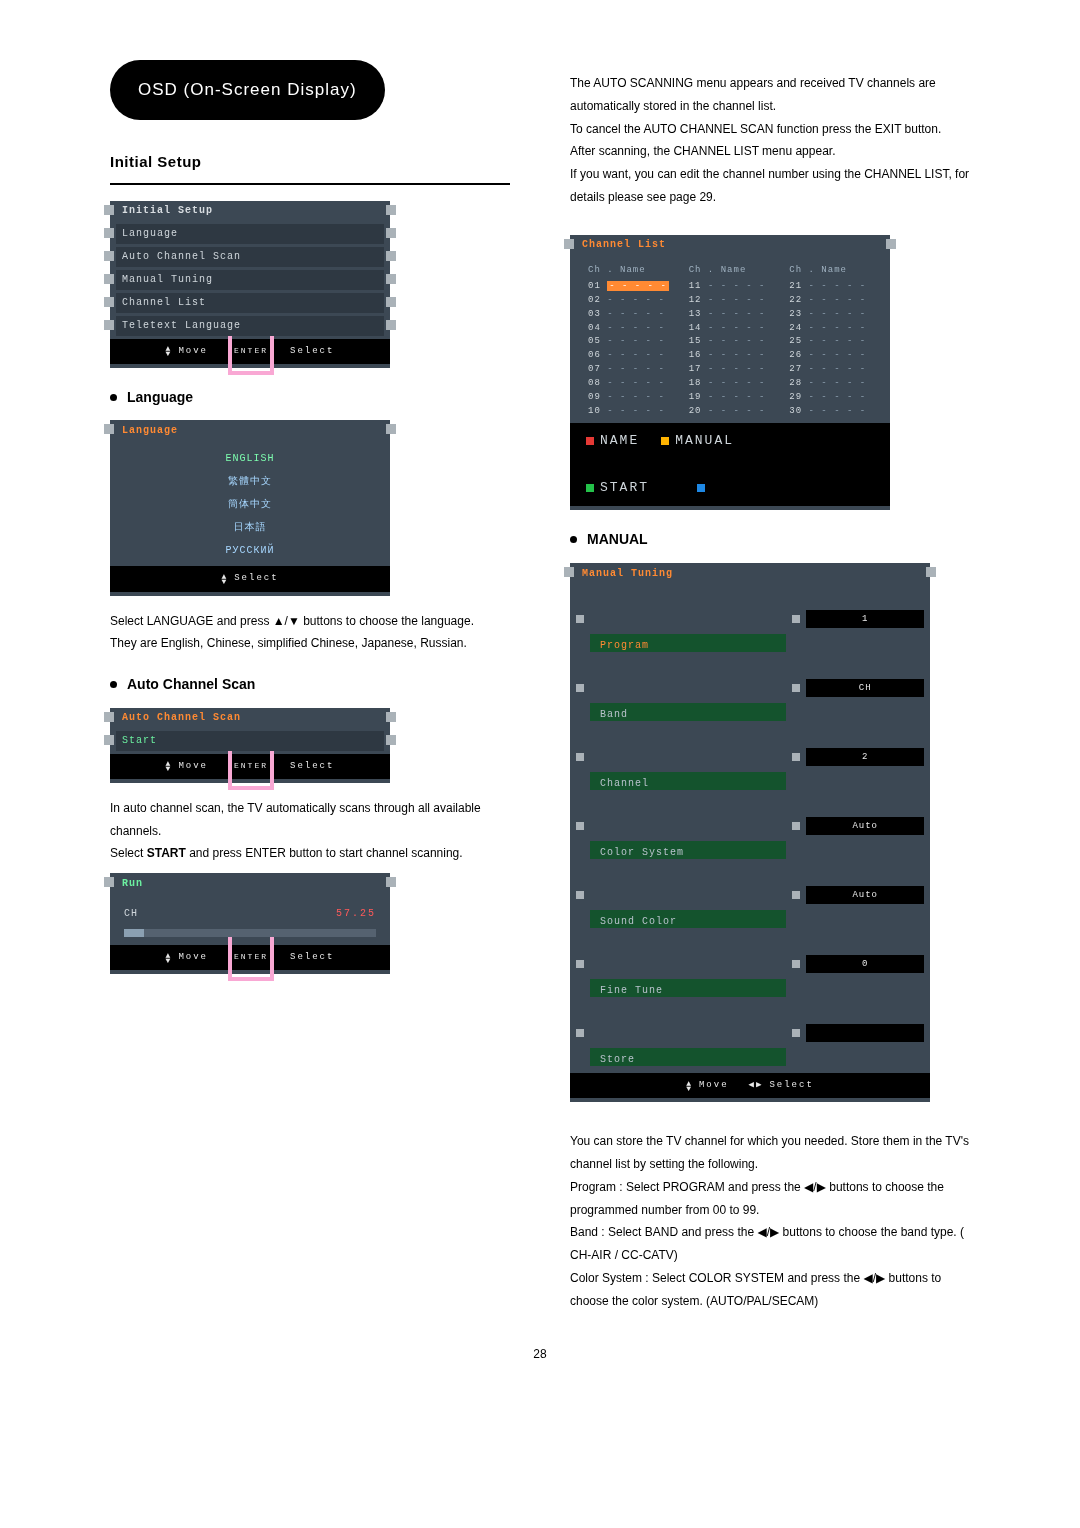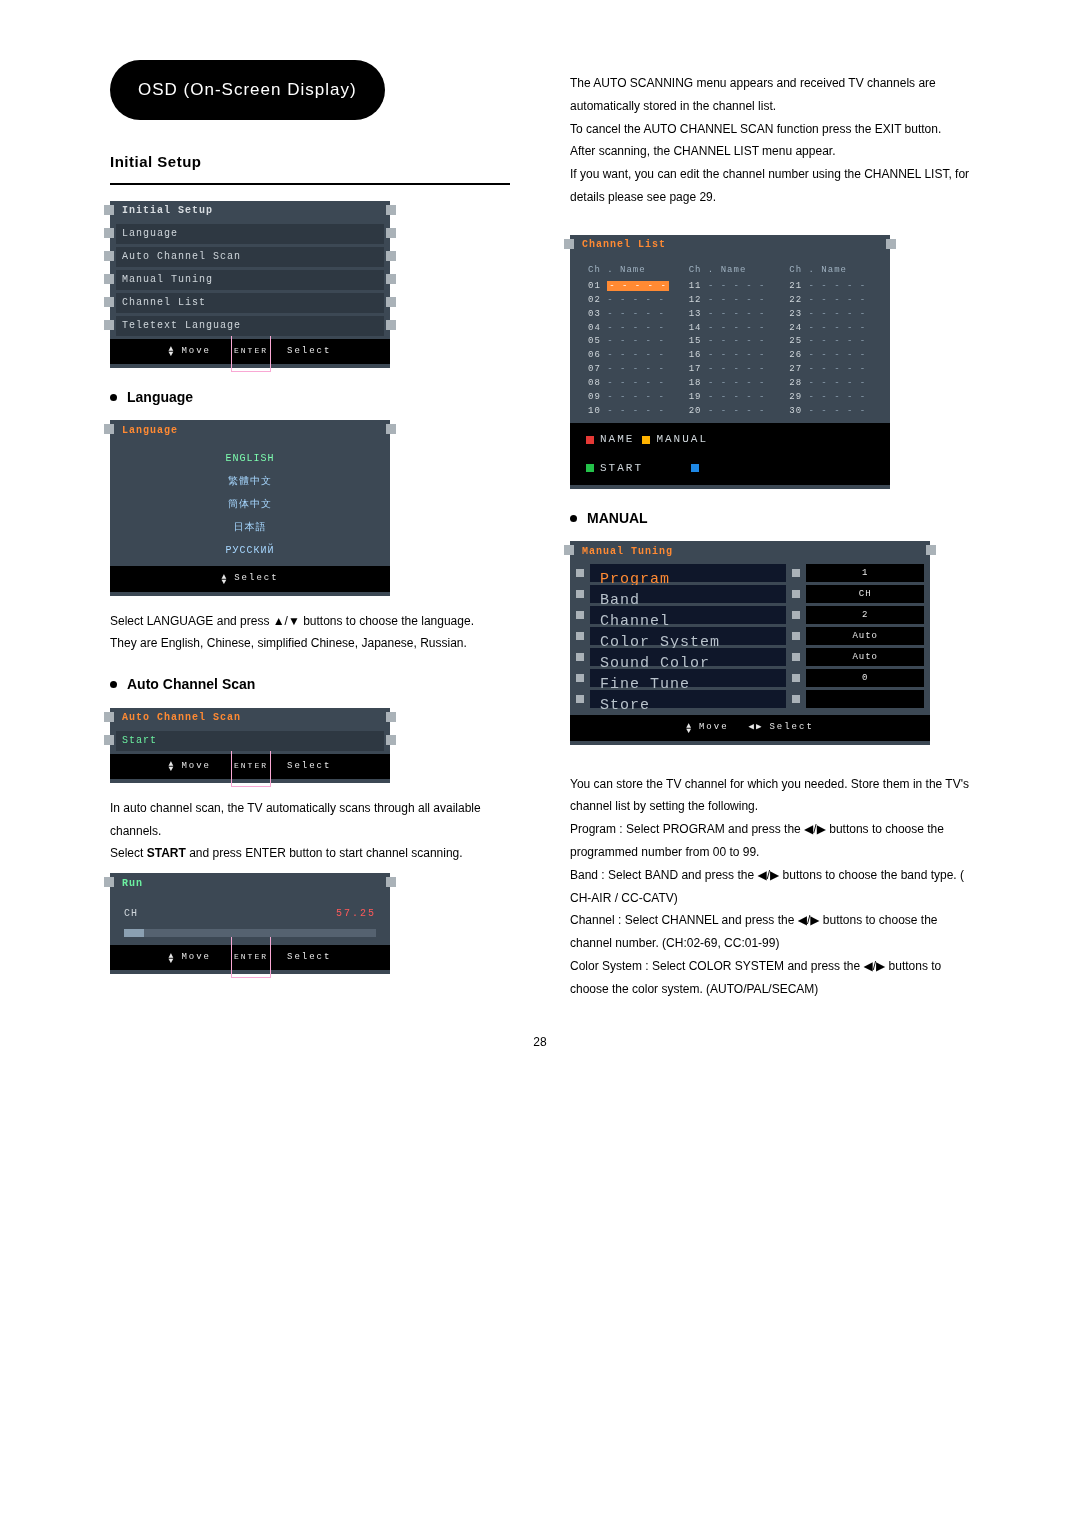--- a/index.html
+++ b/index.html
@@ -97,21 +97,21 @@
       padding: 4px 10px;
       font-size: 9px;
       letter-spacing: 2px;
       display: flex;
       gap: 20px;
       align-items: center;
       justify-content: center;
     }
     .osd-foot .kbd {
       font-size: 8px;
-      border: 1px solid #f9a8d4;
+      border: 4px solid #f9a8d4;
       padding: 16px 2px;
       margin-right: 16px;
     }
     .lang-list .item {
       text-align: center;
       color: #7effff;
       padding: 2px 12px;
     }
     .lang-list .item.sel { color: #7effb0; }
     .osd .green { color: #6cf0a0; }
@@ -139,37 +139,37 @@
     .chgrid {
       display:flex; padding: 6px 18px 4px 18px; gap: 18px;
       font-size: 9px; line-height: 1.55;
     }
     .chcol { flex:1; color:#cfd6db; }
     .chhdr { color:#9fb1c0; margin-bottom:2px;font-family:Liberation Mono, monospace; }
     .chrow { white-space:nowrap; }
     .chrow .dots { color:#8fa2b2; letter-spacing:1px; }
     .chrow .sel { background:#ff8a33; color:#fff; padding:0 2px; }
     .legend {
-      display:flex; flex-wrap:wrap; gap: 8px;
-      background:#000; padding:6px 16px; font-size:11px; letter-spacing:2px;
+      display:flex; flex-wrap:wrap; gap: 22px;
+      background:#000; padding:6px 16px; font-size:13px; letter-spacing:2px;
     }
     .legend span { display:flex; align-items:center; gap:6px; }
     .sq { width:8px; height:8px; display:inline-block; }
     .sq.red{background:#e53935;} .sq.yel{background:#ffb300;}
     .sq.grn{background:#24c24a;} .sq.blu{background:#1e88e5;}
 
     
     .osd.full { width: 360px; }
     .mt-body { padding: 0 6px 4px 6px; }
     .mt-row {
       display:flex; align-items:center; gap:6px; margin:3px 0;
     }
     .mt-row .lbl {
-      flex:1.5; background:#0f172a; color:#b8c2cb; padding:2px 10px; height:18px;
-      font-size:15px; letter-spacing:1px;
+      flex:1.5; background:#14532d; color:#b8c2cb; padding:2px 10px; height:18px;
+      font-size:10px; letter-spacing:1px;margin-top:48px;
     }
     .mt-row .lbl.hl { color:#ff8a33; }
     .mt-row .val {
       flex:1; background:#000; color:#e8e8e8; text-align:center; height:18px;
       font-size:9px; letter-spacing:1px; line-height:18px;
     }
     .mt-row .cap2 {
       width:8px; height:8px; background:#aab2b8;
     }
 
@@ -442,18 +442,17 @@
             <span>Move</span>
           </span>
         <span style="display:flex;align-items:center;gap:6px;">◀▶ <span>Select</span></span>
       </div>
     </div>
 
     <div style="height:14px;"></div>
     <p>You can store the TV channel for which you needed. Store them in the TV's channel list by setting the following.</p>
     <p>Program : Select PROGRAM and press the ◀/▶ buttons to choose the programmed number from 00 to 99.</p>
     <p>Band : Select BAND and press the ◀/▶ buttons to choose the band type. ( CH-AIR / CC-CATV)</p>
-    <p>Channel : Select CHANNEL and press the ◀/▶ buttons to choose the channel number. (CH:02-69, CC:01-99)</p>
     <p>Color System : Select COLOR SYSTEM and press the ◀/▶ buttons to choose the color system. (AUTO/PAL/SECAM)</p>
   </div>
 </div>
 
 <div class="pagenum">28</div>
 
 </body></html>

